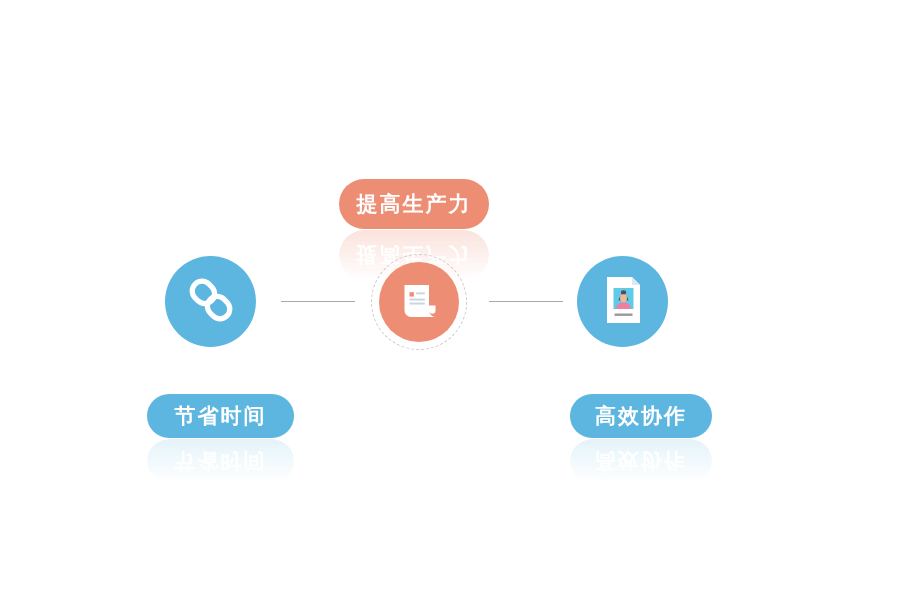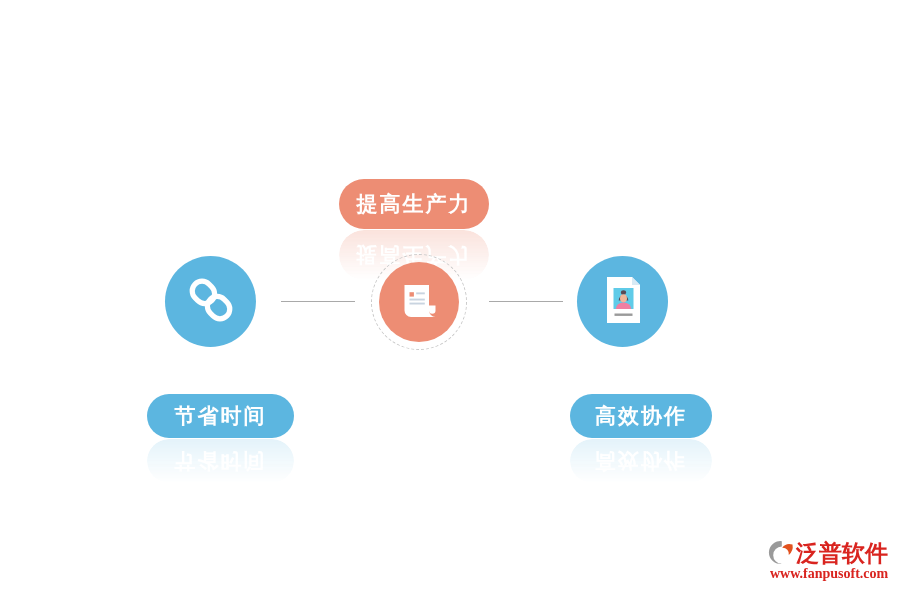--- a/index.html
+++ b/index.html
@@ -251,24 +251,14 @@
       </svg>
     </span>
   </div>
 
   <div class="pill-reflection" id="pill-left-reflection">节省时间</div>
   <div class="pill" id="pill-left">节省时间</div>
 
   <div class="pill-reflection" id="pill-right-reflection">高效协作</div>
   <div class="pill" id="pill-right">高效协作</div>
 
-  <div id="watermark">
-    <span id="watermark-logo">
-      <svg width="27" height="25" viewBox="0 0 27 25" aria-hidden="true">
-        <path d="M13.8 1.2 A11.4 11.4 0 1 0 13.8 23.8 A8.6 8.6 0 1 1 13.8 6.6 Z" fill="#9a9a9a"></path>
-        <path d="M24.5 4.6 a9.3 9.3 0 0 0 -10.3 3.1 a6.2 6.2 0 0 1 6.6 7.3 a11 11 0 0 0 3.7 -10.4 Z" fill="#e2521f"></path>
-      </svg>
-    </span>
-    <div id="watermark-title">泛普软件</div>
-    <div id="watermark-url">www.fanpusoft.com</div>
-  </div>
 
 </div>
 
 </body></html>

